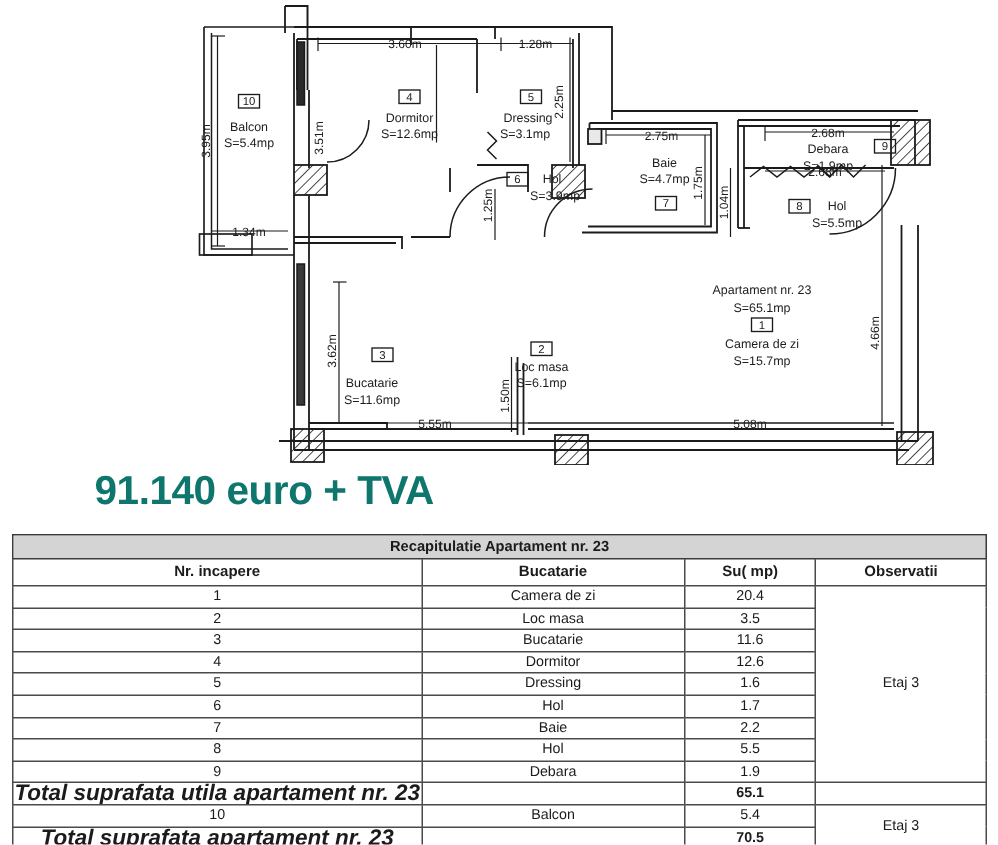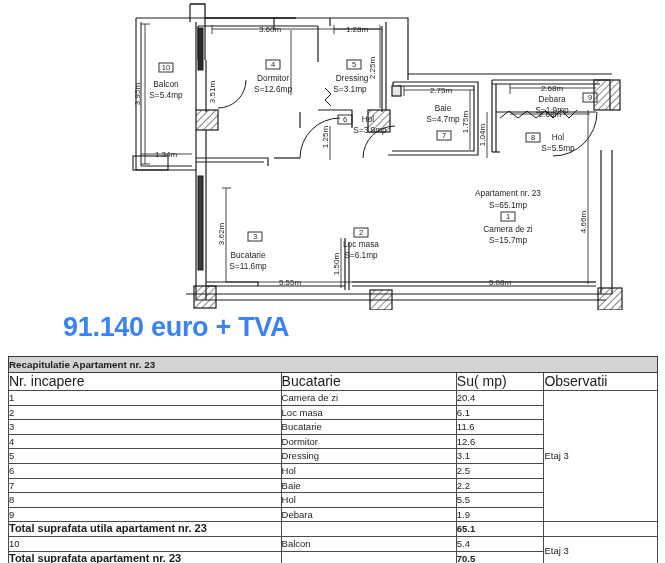--- a/index.html
+++ b/index.html
@@ -9,33 +9,33 @@
   #floorplan{position:absolute;left:0;top:0;width:665px;height:310px;}
   #floorplan svg{display:block;}
 
   .plan-text{font-family:"Liberation Sans",sans-serif;font-size:8.3px;fill:#1d1d1d;text-anchor:middle;}
   .plan-text.small{font-size:7.6px;}
   .dim-text{font-family:"Liberation Sans",sans-serif;font-size:8px;fill:#1d1d1d;text-anchor:middle;}
 
   
   #price{position:absolute;left:63px;top:308px;width:330px;height:38px;
          font-family:"Liberation Sans",sans-serif;font-weight:bold;font-size:27px;
-         letter-spacing:-0.3px;color:#3b82f6;line-height:38px;white-space:nowrap;}
+         letter-spacing:-0.3px;color:#0f766e;line-height:38px;white-space:nowrap;}
 
   
   #recap{position:absolute;left:8px;top:356px;width:650px;height:196px;}
   #recap table{border-collapse:collapse;width:650px;table-layout:fixed;
                font-family:"Liberation Sans",sans-serif;font-size:9.5px;color:#1b1b1b;}
-  #recap td,#recap th{border:1px solid #4a4a4a;padding:0;height:13.6px;
+  #recap td,#recap th{border:1px solid #4a4a4a;text-align:center;padding:0;height:13.6px;
                       line-height:13.6px;font-weight:normal;overflow:hidden;white-space:nowrap;}
   #recap .title-cell{background:#d4d4d4;font-weight:bold;font-size:9.8px;height:15px;line-height:15px;
                      border:1px solid #3a3a3a;}
-  #recap .hdr{font-weight:normal;height:17px;line-height:17px;font-size:14px;margin-left:32px;}
+  #recap .hdr{font-weight:bold;height:17px;line-height:17px;font-size:10px;margin-left:32px;}
   #recap .tot{font-weight:bold;}
-  #recap .tot-label{font-weight:bold;font-size:11px;}
+  #recap .tot-label{font-weight:bold;font-size:15px;font-style:italic;}
   #recap .obs{vertical-align:middle;}
   .col-nr{width:42%;}
   .col-den{width:27%;}
   .col-su{width:13.5%;}
   .col-obs{width:17.5%;}
 </style>
 </head>
 <body>
 
 <div id="floorplan">
@@ -265,41 +265,41 @@
 
       <tr>
         <td>1</td>
         <td>Camera de zi</td>
         <td>20.4</td>
         <td class="obs" rowspan="9">Etaj 3</td>
       </tr>
       <tr>
         <td>2</td>
         <td>Loc masa</td>
-        <td>6.1</td>
+        <td>3.5</td>
       </tr>
       <tr>
         <td>3</td>
         <td>Bucatarie</td>
         <td>11.6</td>
       </tr>
       <tr>
         <td>4</td>
         <td>Dormitor</td>
         <td>12.6</td>
       </tr>
       <tr>
         <td>5</td>
         <td>Dressing</td>
-        <td>3.1</td>
+        <td>1.6</td>
       </tr>
       <tr>
         <td>6</td>
         <td>Hol</td>
-        <td>2.5</td>
+        <td>1.7</td>
       </tr>
       <tr>
         <td>7</td>
         <td>Baie</td>
         <td>2.2</td>
       </tr>
       <tr>
         <td>8</td>
         <td>Hol</td>
         <td>5.5</td>

